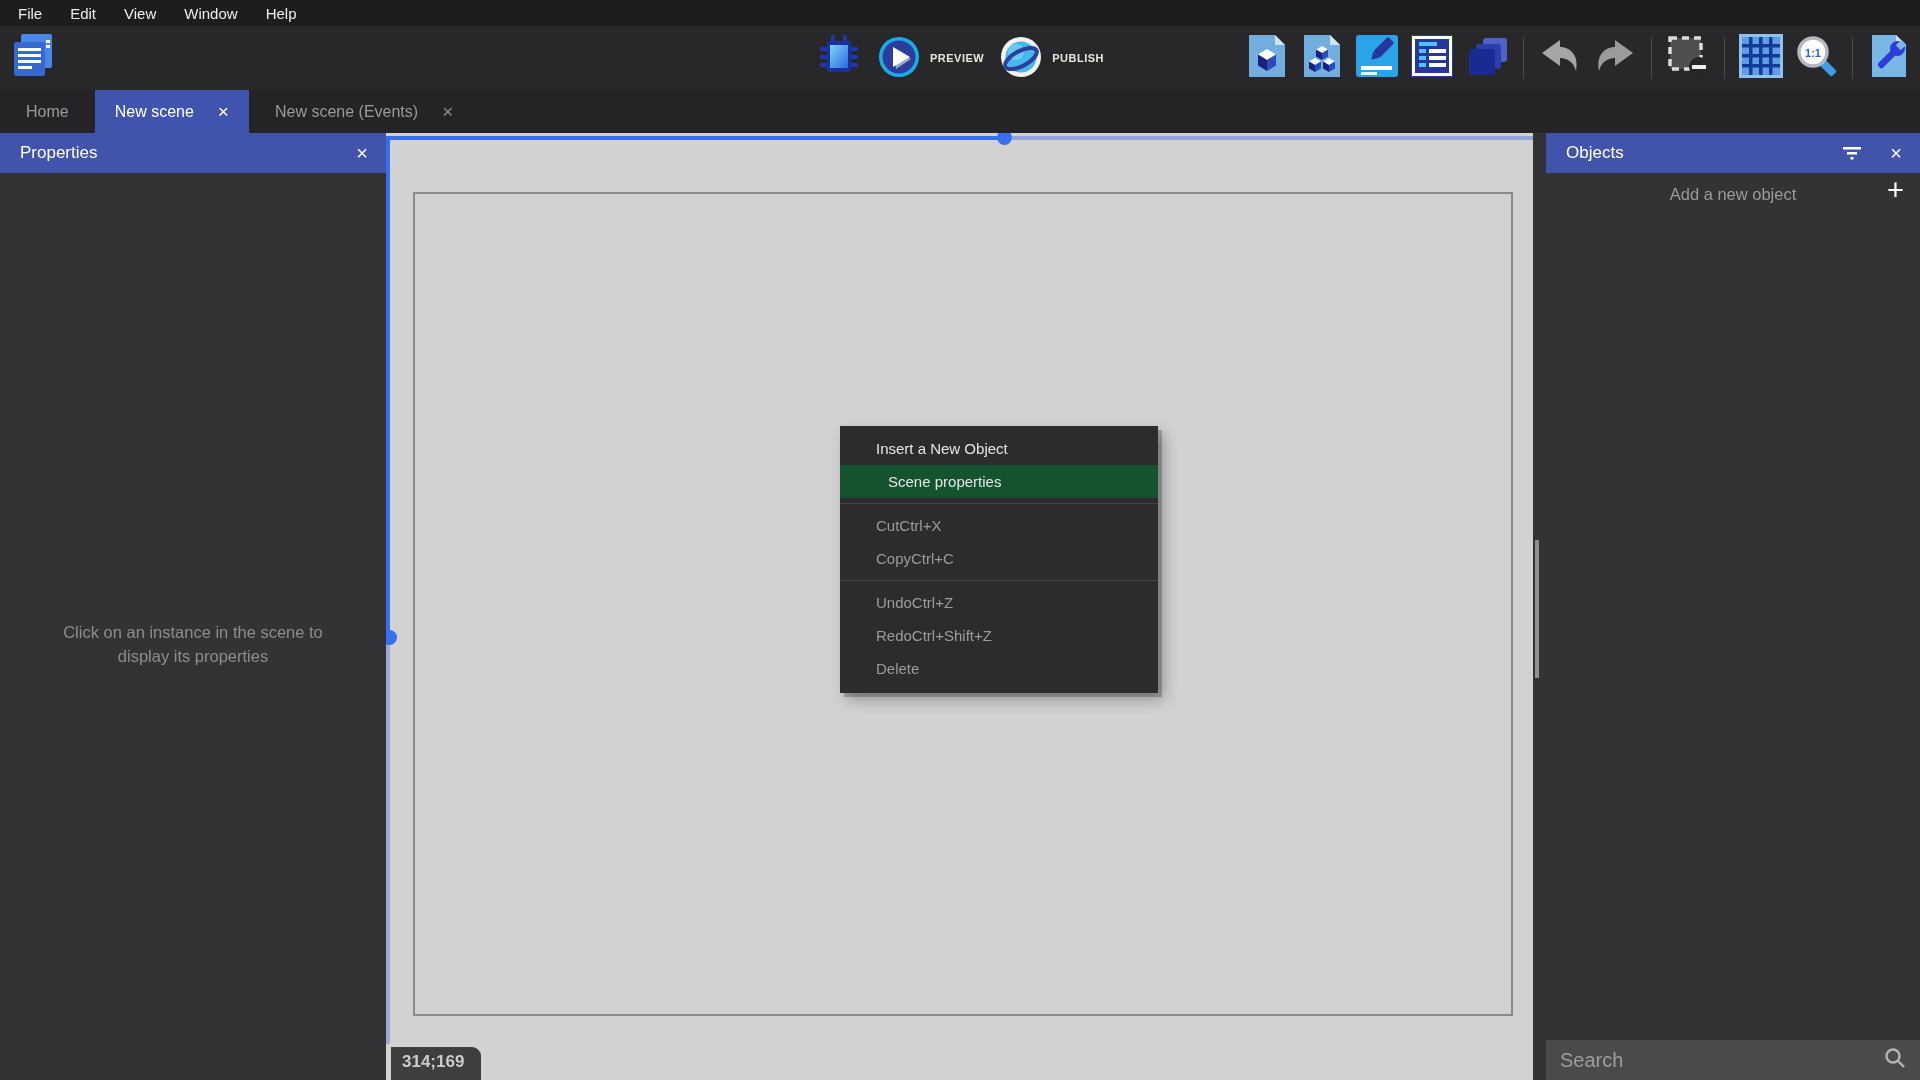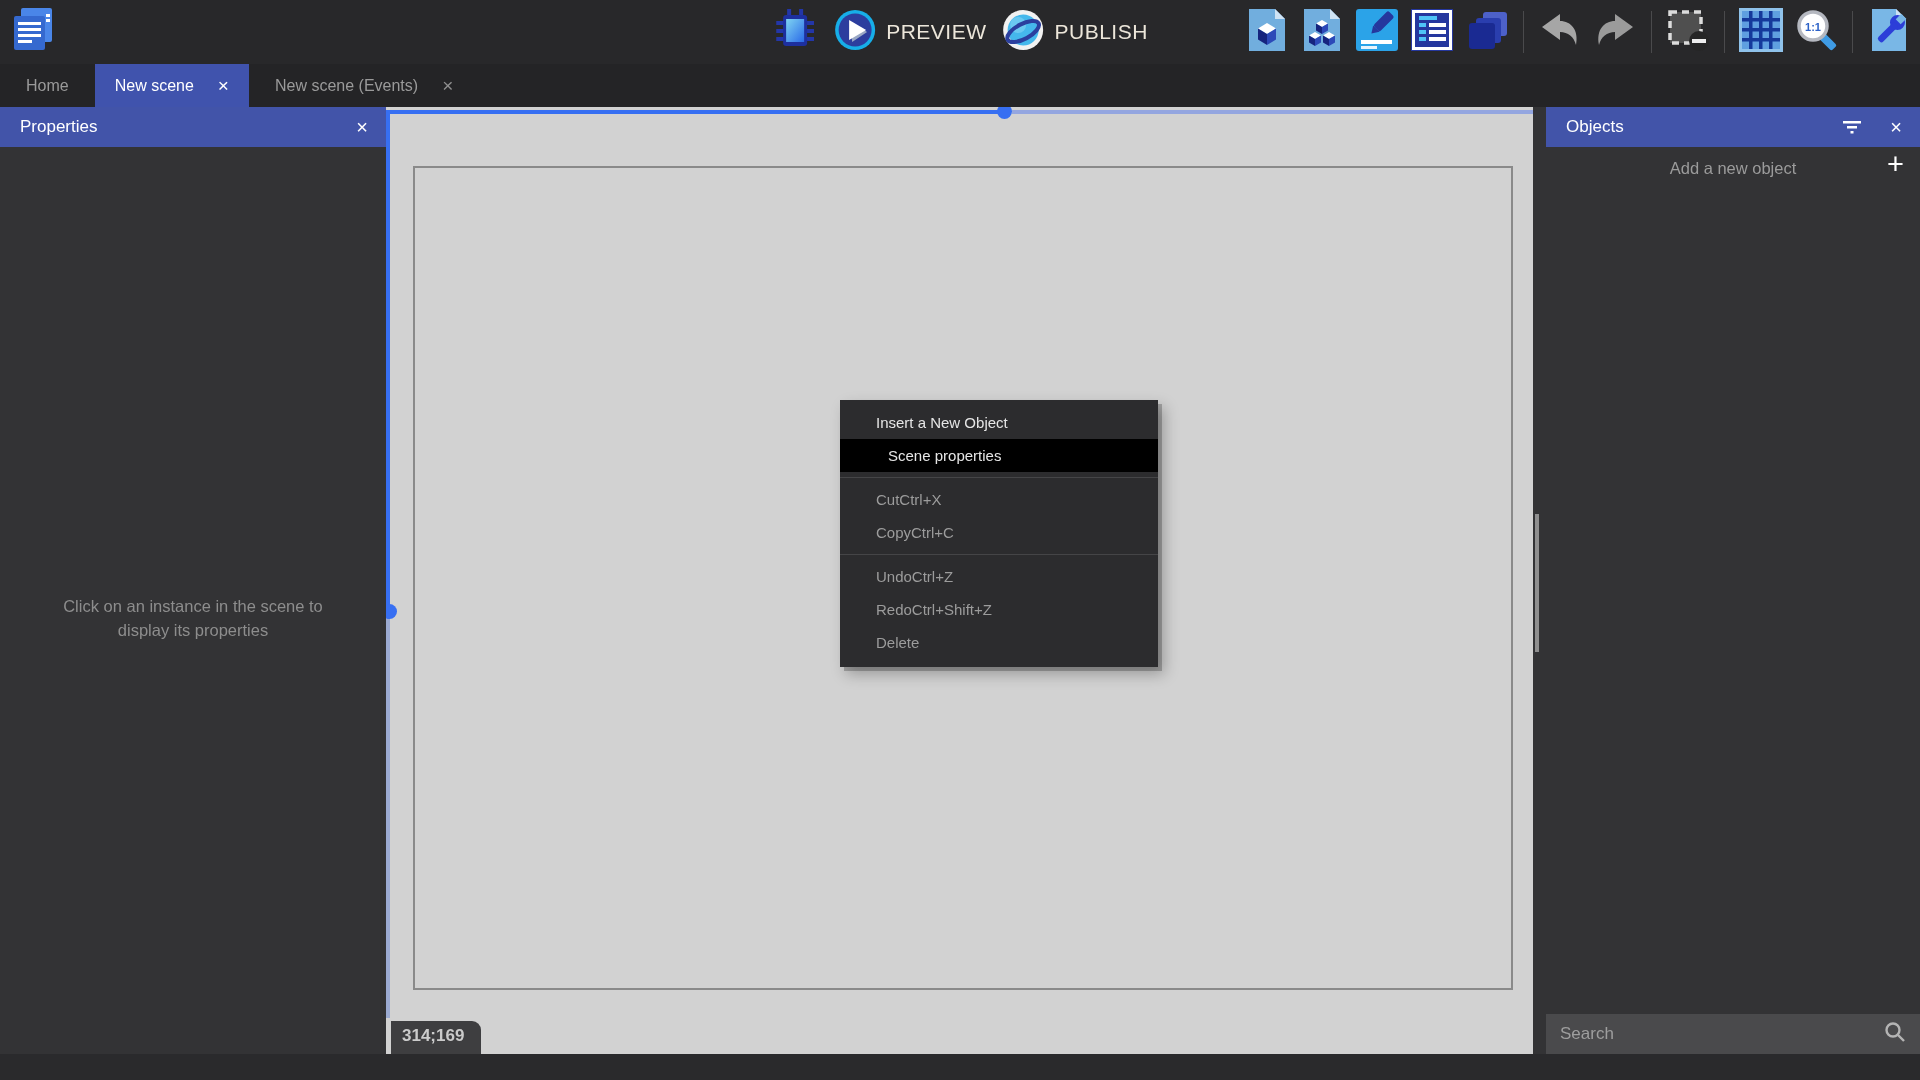--- a/index.html
+++ b/index.html
@@ -9,21 +9,21 @@
 
   
   .menubar { height:26px; background:#1d1d1f; display:flex; align-items:center; padding-left:4px; }
   .mitem { padding:0 14px; font-size:15px; color:#ededed; cursor:default; }
 
   
   .toolbar { height:64px; background:#28282a; position:relative; display:flex; align-items:center; }
   .pm-btn { margin-left:8px; width:50px; height:50px; display:flex; align-items:center; justify-content:center; }
   .tb-center { position:absolute; left:50%; top:0; height:100%; transform:translateX(-50%);
                display:flex; align-items:center; gap:16px; }
-  .tb-btn { display:flex; align-items:center; gap:10px; color:#ece6da; font-size:21px; letter-spacing:.5px; }
+  .tb-btn { display:flex; align-items:center; gap:10px; color:#ece6da; font-size:11px; letter-spacing:.5px;font-weight:bold; }
   .tb-right { position:absolute; right:8px; top:0; height:100%; display:flex; align-items:center; gap:9px; }
   .tb-divider { width:1px; height:42px; background:#4a4a4c; margin:0 4px; }
   .tb-icon { display:flex; align-items:center; justify-content:center; width:46px; height:50px; }
 
   
   .tabbar { height:43px; background:#242426; display:flex; align-items:stretch; }
   .tab { display:flex; align-items:center; padding:0 26px; font-size:16px; color:#9a9a9a; gap:24px; white-space:nowrap; }
   .tab.active { background:#4053ad; color:#ffffff; padding:0 20px; }
   .tclose { font-size:19px; line-height:1; color:#8f8f8f; }
   .tab.active .tclose { color:#ffffff; }
@@ -56,39 +56,46 @@
   .vscroll-dot { position:absolute; left:-4px; top:497px; width:15px; height:15px; border-radius:50%; background:#376ff2; }
   .coord-badge { position:absolute; left:5px; bottom:0; background:#3e3e40; color:#cbcbcb;
                  font-weight:bold; font-size:17px; padding:5px 17px 8px 11px; border-radius:0 9px 0 0;text-align:right; }
 
   
   .context-menu { position:absolute; left:454px; top:293px; width:318px; background:#2c2c2e;
                   padding:6px 0 8px; box-shadow:4px 4px 0 rgba(0,0,0,0.22), 6px 7px 14px rgba(0,0,0,0.28); }
   .cm-item { height:33px; display:flex; align-items:center; justify-content:flex-start;
              padding:0 36px; font-size:15px; color:#9c9c9c; }
   .cm-item.bright { color:#e6e6e6; }
-  .cm-item.highlighted { background:#000000; color:#e6e6e6;padding-left:48px; }
+  .cm-item.highlighted { background:#14532d; color:#e6e6e6;padding-left:48px; }
   .cm-sep { height:1px; background:#454547; margin:5px 0; }
 
   
   .add-row { height:42px; position:relative; display:flex; align-items:center;
              justify-content:center; color:#9b9b9b; font-size:16.5px; flex:0 0 auto; }
   .add-plus { position:absolute; right:16px; top:1px; color:#ffffff; font-size:29px; font-weight:300; }
   .obj-body { flex:1; }
   .search-bar { height:40px; background:#4a4a4c; display:flex; align-items:center;
                 padding:0 14px; flex:0 0 auto; gap:8px; }
   .search-input { flex:1; background:transparent; border:none; outline:none;
-                  color:#cfcfcf; font-size:17px; font-family:"Liberation Sans", sans-serif; }
+                  color:#cfcfcf; font-size:20px; font-family:"Liberation Sans", sans-serif; }
   .search-input::placeholder { color:#9e9e9e; opacity:1; }
 </style>
 </head>
 <body>
 
 <div class="app">
 
+  <div class="menubar">
+    <div class="mitem">File</div>
+    <div class="mitem">Edit</div>
+    <div class="mitem">View</div>
+    <div class="mitem">Window</div>
+    <div class="mitem">Help</div>
+  </div>
 
   <div class="toolbar">
     <div class="pm-btn">
       <span>
         <svg width="46" height="46" viewBox="0 0 46 46">
           <rect x="11" y="1" width="31" height="34" rx="2" fill="#4a86e8"></rect>
           <rect x="36" y="7" width="4" height="3" fill="#fff"></rect>
           <rect x="36" y="12" width="4" height="3" fill="#fff"></rect>
           <rect x="4" y="9" width="31" height="34" rx="2" fill="#3569cf"></rect>
           <rect x="8" y="15" width="23" height="3" fill="#fff"></rect>

